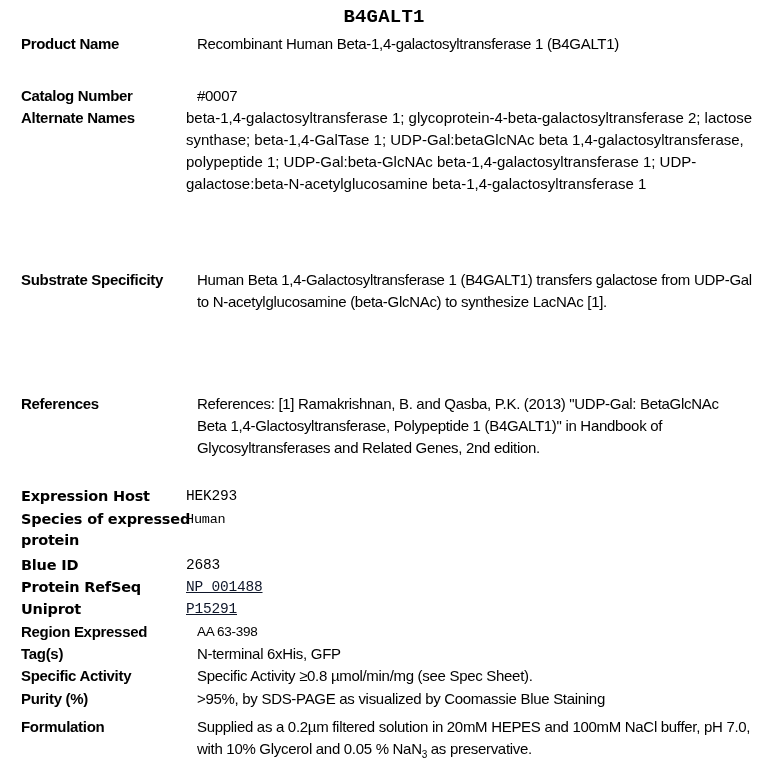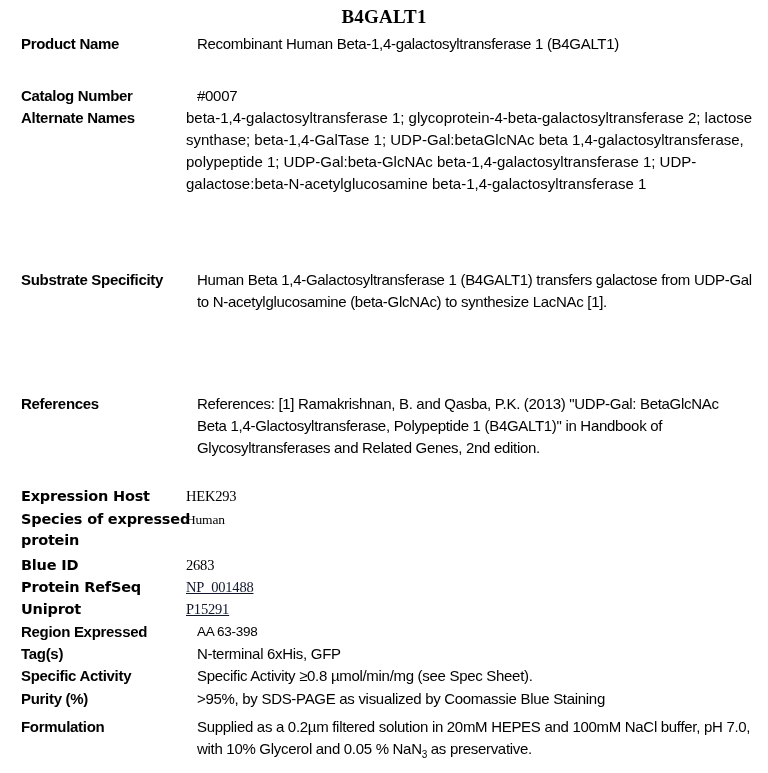--- a/index.html
+++ b/index.html
@@ -14,21 +14,21 @@
       overflow: hidden;
       color: #000000;
       font-family: "Liberation Sans", sans-serif;
     }
     .title {
       position: absolute;
       left: 0;
       top: 6px;
       width: 100%;
       text-align: center;
-      font-family: Liberation Serif, serif;
+      font-family: Liberation Mono, monospace;
       font-weight: bold;
       font-size: 19px;
       letter-spacing: 0.2px;
       box-sizing: border-box;
     }
     .row {
       position: absolute;
       left: 0;
       width: 768px;
     }
@@ -55,21 +55,21 @@
       left: 186px;
       width: 575px;
       font-size: 15px;
       line-height: 22px;
     }
     .value.narrow {
       letter-spacing: -0.3px;
       margin-left: 11px;
     }
     .value.wide {
-      font-family: Liberation Serif, serif;
+      font-family: Liberation Mono, monospace;
       font-size: 14.5px;
       line-height: 21px;
       letter-spacing: -0.2px;
     }
     .value.small {
       font-size: 13.5px;
     }
     .link {
       color: #0f172a;
       text-decoration: underline;

